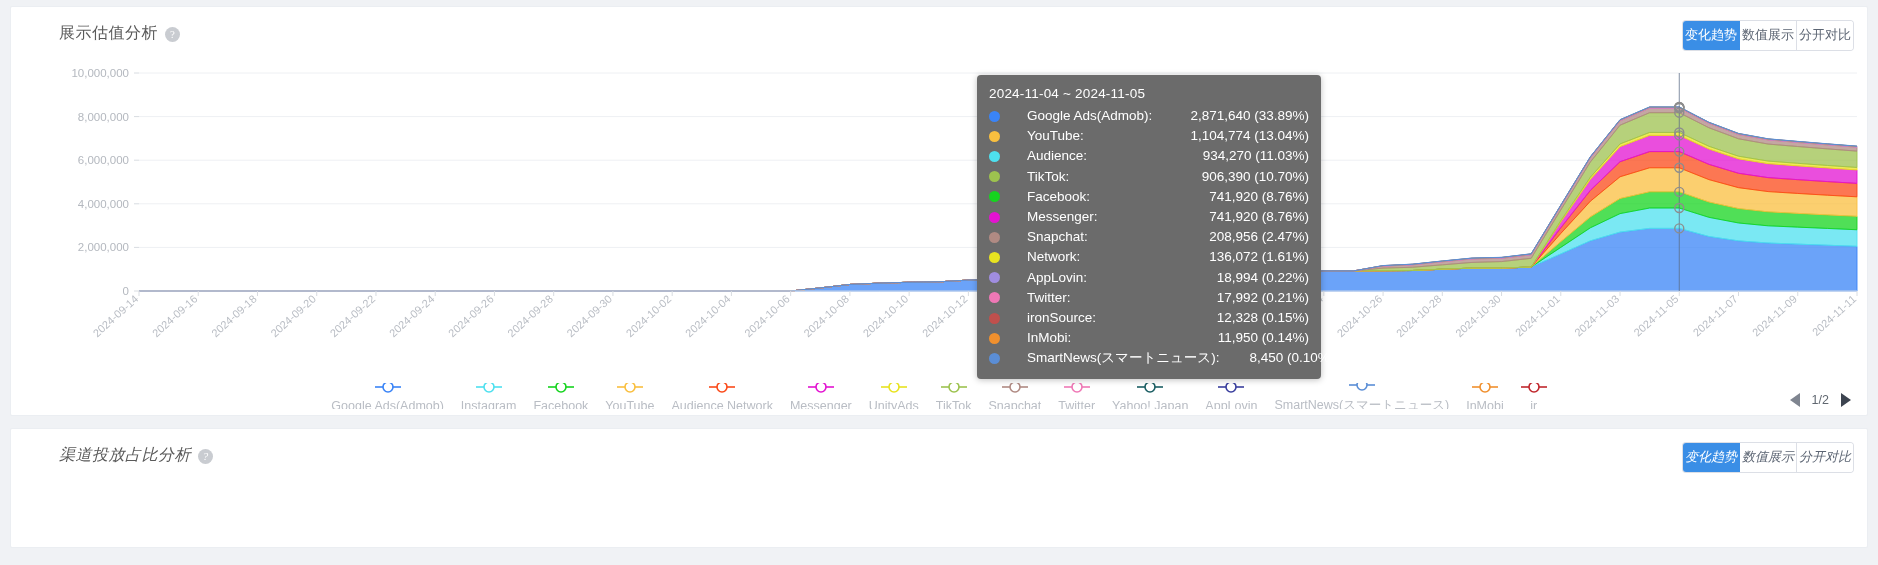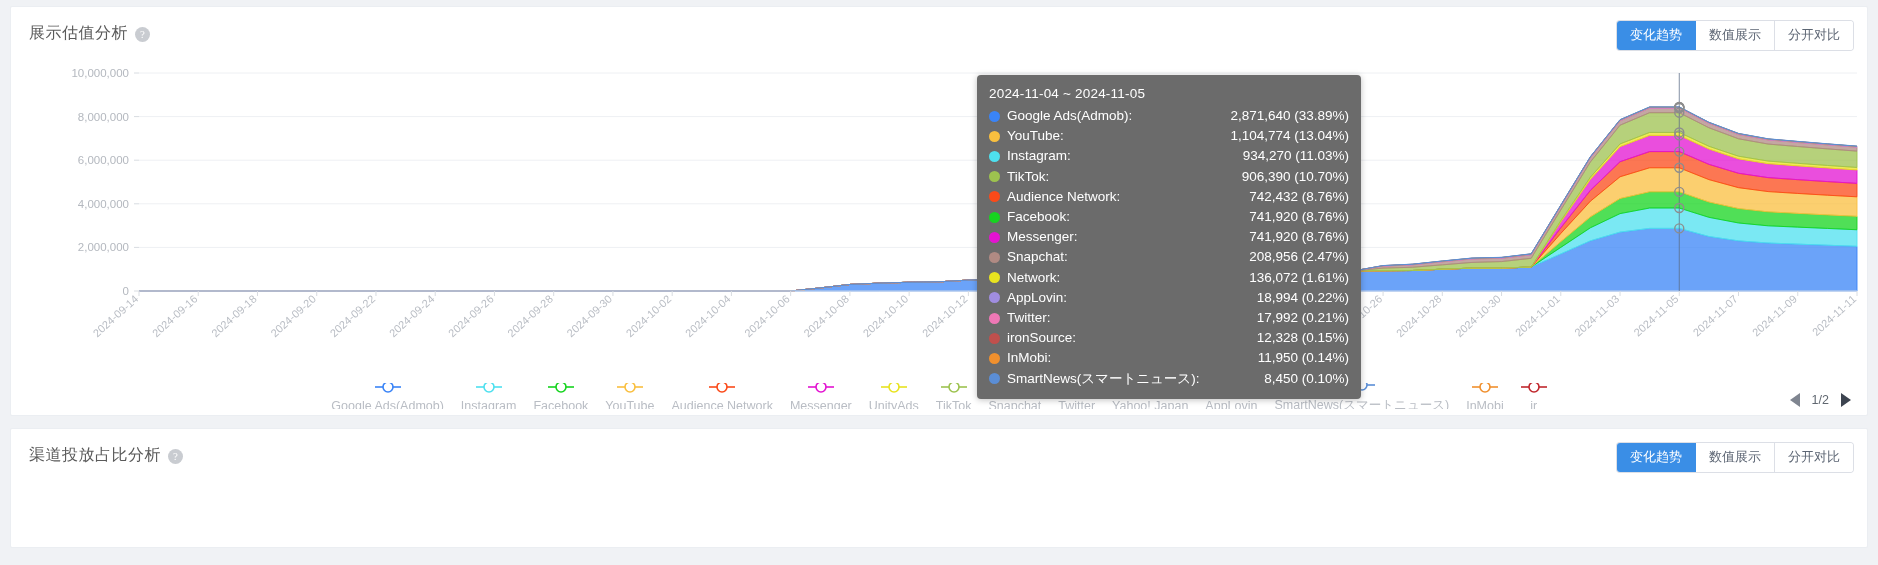--- a/index.html
+++ b/index.html
@@ -11,48 +11,49 @@
   }
   body { width: 1878px; height: 565px; overflow: hidden; position: relative; }
 
   .card {
     background: #ffffff;
     border: 1px solid #ebeef2;
     border-radius: 2px;
     position: relative;
   }
   #card-top { margin: 6px 10px 0 10px; height: 410px; }
-  #card-bottom { margin: 12px 10px 0 10px; height: 120px; }
+  #card-bottom { margin: 12px 10px 0 10px; height: 120px; font-style: italic; }
 
   .card-head {
     height: 52px;
     display: flex; align-items: center;
     padding: 0 14px 0 18px;
     position: relative;
   }
   .card-title {
     font-size: 16px; color: #5a5a5a; letter-spacing: .5px;
     font-weight: 400;
+    margin-left: 30px;
   }
   .help-icon {
     display: inline-flex; align-items: center; justify-content: center;
     width: 15px; height: 15px; border-radius: 50%;
     background: #c9ccd1; color: #fff;
     font-size: 11px; line-height: 1; margin-left: 7px;
     font-family: "Liberation Serif", serif;
     position: relative; top: 1px;
   }
 
   .btn-group {
     position: absolute; right: 14px; top: 14px;
     display: flex; border-radius: 3px; overflow: hidden;
     box-shadow: 0 0 0 1px #dcdfe6;
   }
   .btn-group .seg {
-    font-size: 13px; padding: 6px 13px 7px;
+    font-size: 13px; padding: 6px 2px 7px;
     background: #fff; color: #5c6573; cursor: pointer;
     border-right: 1px solid #dcdfe6; white-space: nowrap;
     line-height: 1.25;
   }
   .btn-group .seg:last-child { border-right: none; }
   .btn-group .seg.active { background: #3a8ee6; color: #fff; border-right-color: #3a8ee6; }
 
   
   .chart-wrap { position: relative; height: 352px; }
   svg.chart { display: block; }
@@ -79,33 +80,33 @@
   }
   .pg-arrow { cursor: pointer; width: 0; height: 0; }
   .pg-arrow.left { border-top: 7px solid transparent; border-bottom: 7px solid transparent; border-right: 10px solid #7f8590; }
   .pg-arrow.right { border-top: 7px solid transparent; border-bottom: 7px solid transparent; border-left: 10px solid #3d4450; }
   .pg-label { color: #606770; }
 
   
   .tooltip {
     position: absolute;
     left: 966px; top: 68px;
-    width: 384px;
+    width: 344px;
     background: #6b6b6b;
     border-radius: 4px;
     padding: 9px 12px 10px 12px;
     color: #ffffff;
     font-size: 13.5px;
     line-height: 20px;
     z-index: 40;
     box-shadow: 0 1px 6px rgba(0,0,0,.25);
   }
   .tt-title { font-size: 13.5px; margin-bottom: 2px; letter-spacing: .2px; }
   .tt-total { font-size: 13.5px; margin-bottom: 2px; }
-  .tt-row { display: flex; align-items: center; line-height: 20.2px; }
+  .tt-row { display: flex; align-items: center; line-height: 20.2px; gap: 20px; }
   .tt-dot { width: 11px; height: 11px; border-radius: 50%; flex: 0 0 11px; margin-right: 7px; }
   .tt-name { white-space: nowrap; }
   .tt-val { margin-left: auto; padding-left: 10px; white-space: nowrap; }
 </style>
 </head>
 <body>
 
 <div class="card" id="card-top">
 
   <div class="card-head">
@@ -352,32 +353,27 @@
           <span class="tt-name">Google Ads(Admob):</span>
           <span class="tt-val">2,871,640 (33.89%)</span>
         </div>
         <div class="tt-row">
           <span class="tt-dot" style="background:#f9bf3f"></span>
           <span class="tt-name">YouTube:</span>
           <span class="tt-val">1,104,774 (13.04%)</span>
         </div>
         <div class="tt-row">
           <span class="tt-dot" style="background:#4ee0ef"></span>
-          <span class="tt-name">Instagram:</span>
+          <span class="tt-name">Audience:</span>
           <span class="tt-val">934,270 (11.03%)</span>
         </div>
         <div class="tt-row">
           <span class="tt-dot" style="background:#9dc24f"></span>
           <span class="tt-name">TikTok:</span>
           <span class="tt-val">906,390 (10.70%)</span>
-        </div>
-        <div class="tt-row">
-          <span class="tt-dot" style="background:#fb4a19"></span>
-          <span class="tt-name">Audience Network:</span>
-          <span class="tt-val">742,432 (8.76%)</span>
         </div>
         <div class="tt-row">
           <span class="tt-dot" style="background:#16d41f"></span>
           <span class="tt-name">Facebook:</span>
           <span class="tt-val">741,920 (8.76%)</span>
         </div>
         <div class="tt-row">
           <span class="tt-dot" style="background:#e313d1"></span>
           <span class="tt-name">Messenger:</span>
           <span class="tt-val">741,920 (8.76%)</span>

